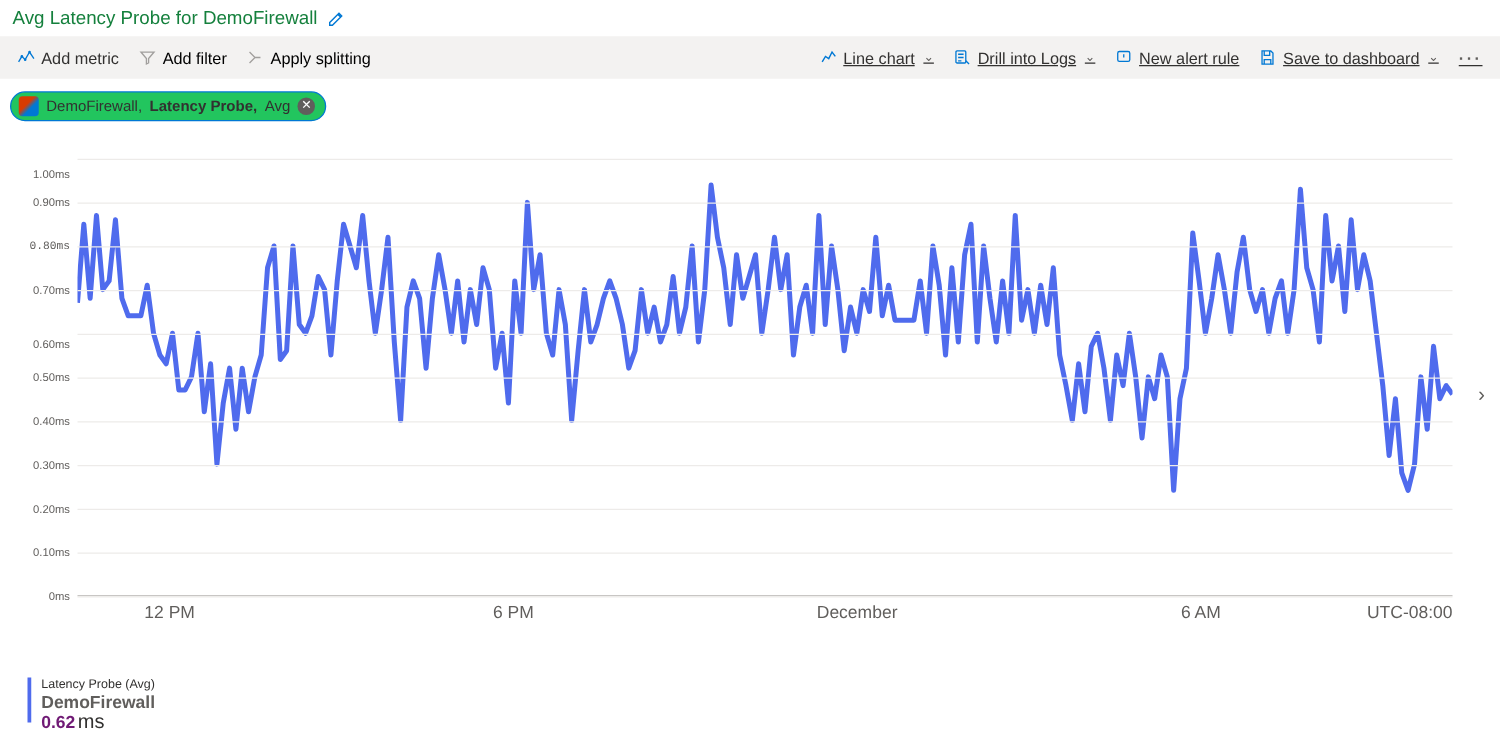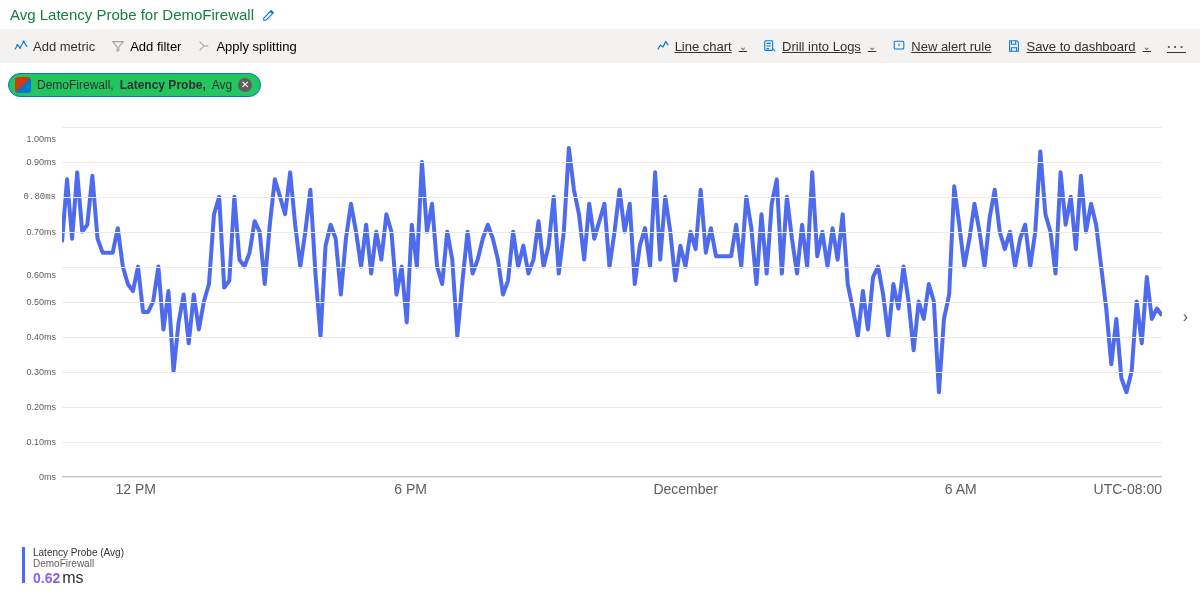--- a/index.html
+++ b/index.html
@@ -94,22 +94,22 @@
     position:absolute; right:4px; top:50%; transform:translateY(-50%);
     color:#605e5c; font-size:16px; cursor:pointer;
   }
   svg.line { position:absolute; left:0; top:0; width:100%; height:100%; }
   .legend {
     position:absolute; bottom: 6px; left: 22px;
     display:flex; align-items:flex-start; gap:8px;
   }
   .legend-bar { width:3px; height:36px; background:#4f6bed; }
   .legend-text .l1 { font-size:10px; color:#323130; }
-  .legend-text .l2 { font-size:10px; color:#605e5c; }
-  .legend-text .lval { font-size:14px; font-weight:600; color:#8b5cf6; }
+  .legend-text .l2 { font-size:14px; color:#605e5c;font-weight:bold; }
+  .legend-text .lval { font-size:14px; font-weight:600; color:#701a75; }
   .legend-text .lunit { font-size:16px; color:#323130; margin-left:2px;}
 </style>
 </head>
 <body>
 
 <div class="header">
   <span class="header-title">Avg Latency Probe for DemoFirewall</span>
   <span class="icon edit-icon">
     <svg width="14" height="14" viewBox="0 0 16 16">
         <path fill="none" stroke="#0078d4" stroke-width="1.3" d="M2 11.5 10.5 3l2.5 2.5L4.5 14H2v-2.5Z M9.5 4 12 6.5"></path>

